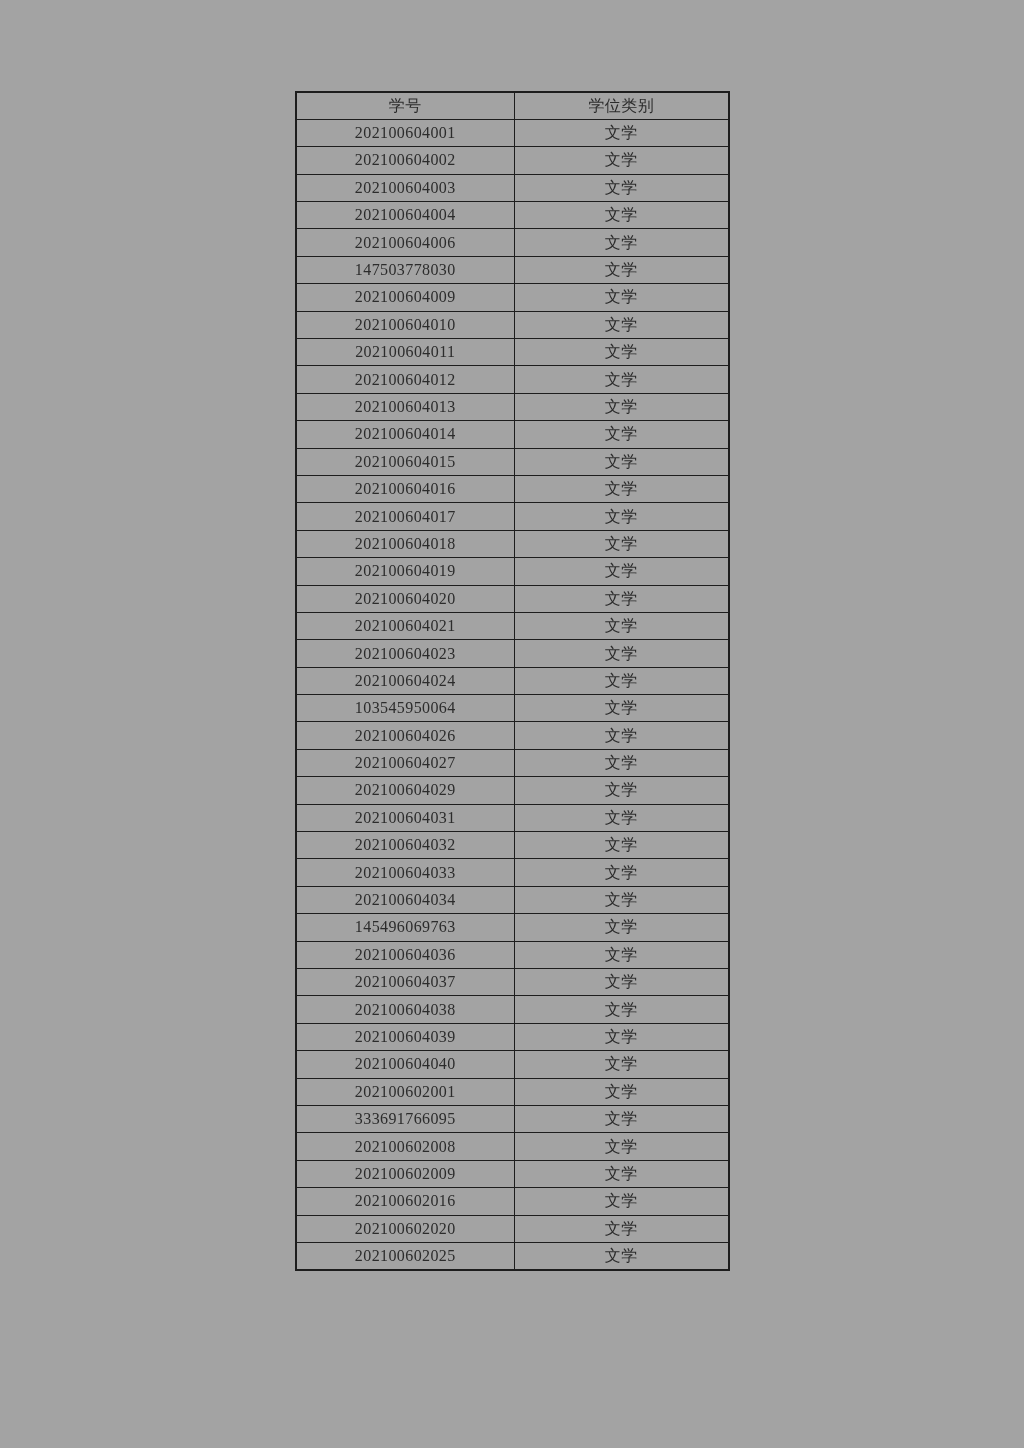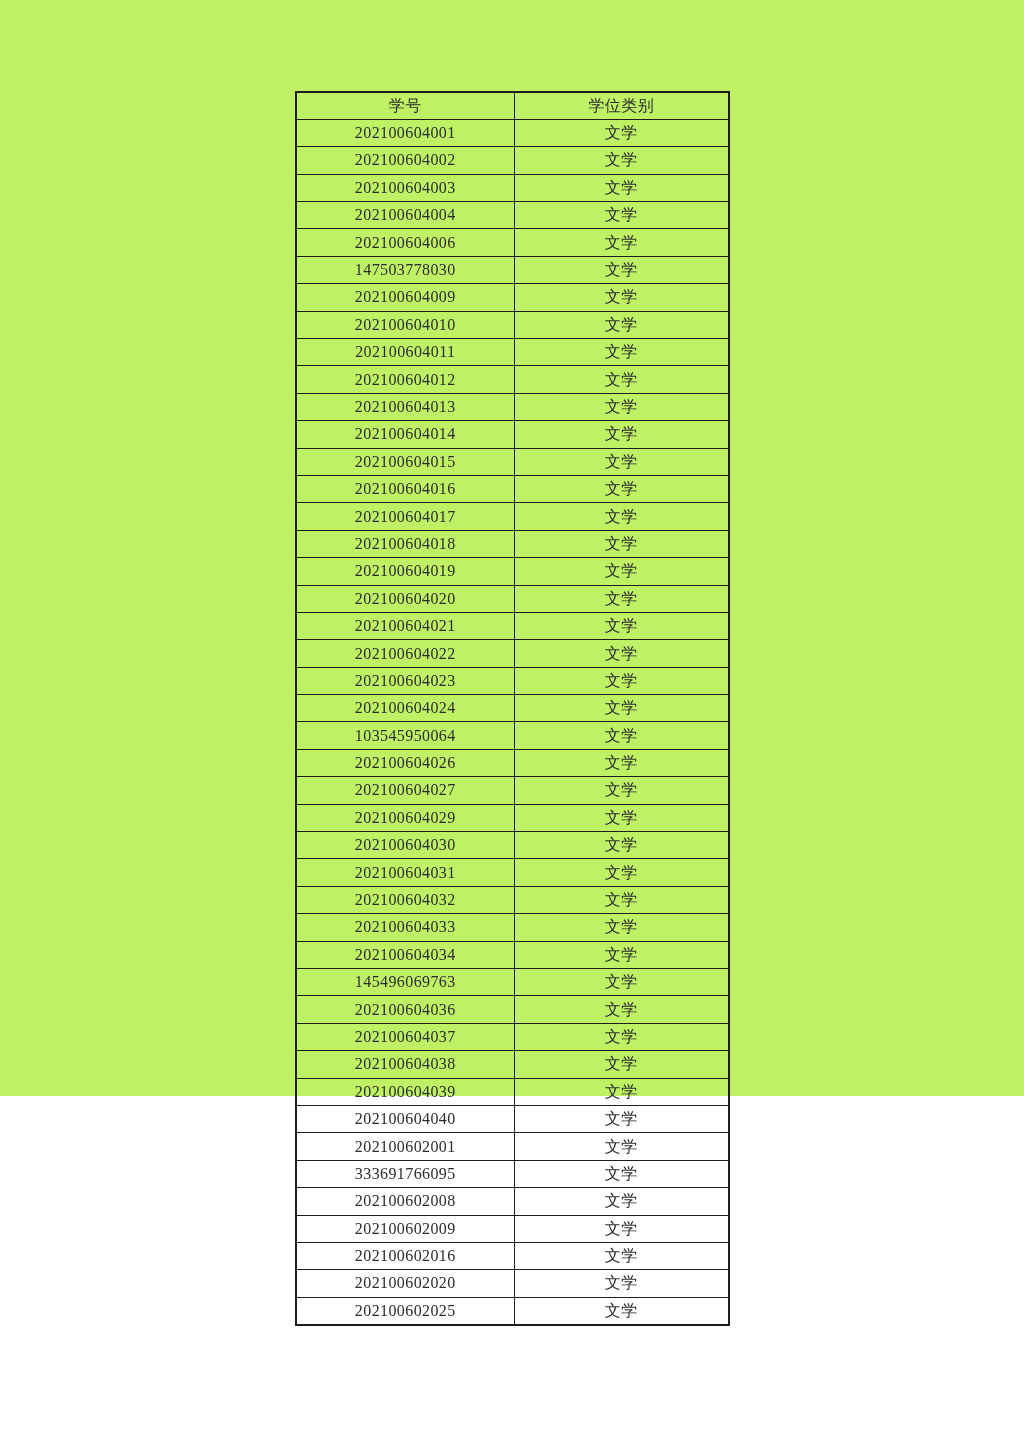--- a/index.html
+++ b/index.html
@@ -7,22 +7,22 @@
     width: 1024px;
     height: 1448px;
     background: #ffffff;
     font-family: "Liberation Serif", "DejaVu Serif", serif;
     position: relative;
     overflow: hidden;
   }
   .page {
     position: absolute;
     left: 0; top: 0;
-    width: 1024px; height: 1096px;
-    background: #bef264;
+    width: 1024px; height: 1448px;
+    background: #a3a3a3;
   }
   table.student-table {
     position: absolute;
     left: 295px;
     top: 91px;
     width: 433px;
     border-collapse: collapse;
     table-layout: fixed;
     border: 2px solid #1d1d1d;
   }
@@ -142,24 +142,20 @@
         </tr>
         <tr>
           <td>202100604020</td>
           <td>文学</td>
         </tr>
         <tr>
           <td>202100604021</td>
           <td>文学</td>
         </tr>
         <tr>
-          <td>202100604022</td>
-          <td>文学</td>
-        </tr>
-        <tr>
           <td>202100604023</td>
           <td>文学</td>
         </tr>
         <tr>
           <td>202100604024</td>
           <td>文学</td>
         </tr>
         <tr>
           <td>103545950064</td>
           <td>文学</td>
@@ -167,24 +163,20 @@
         <tr>
           <td>202100604026</td>
           <td>文学</td>
         </tr>
         <tr>
           <td>202100604027</td>
           <td>文学</td>
         </tr>
         <tr>
           <td>202100604029</td>
-          <td>文学</td>
-        </tr>
-        <tr>
-          <td>202100604030</td>
           <td>文学</td>
         </tr>
         <tr>
           <td>202100604031</td>
           <td>文学</td>
         </tr>
         <tr>
           <td>202100604032</td>
           <td>文学</td>
         </tr>

